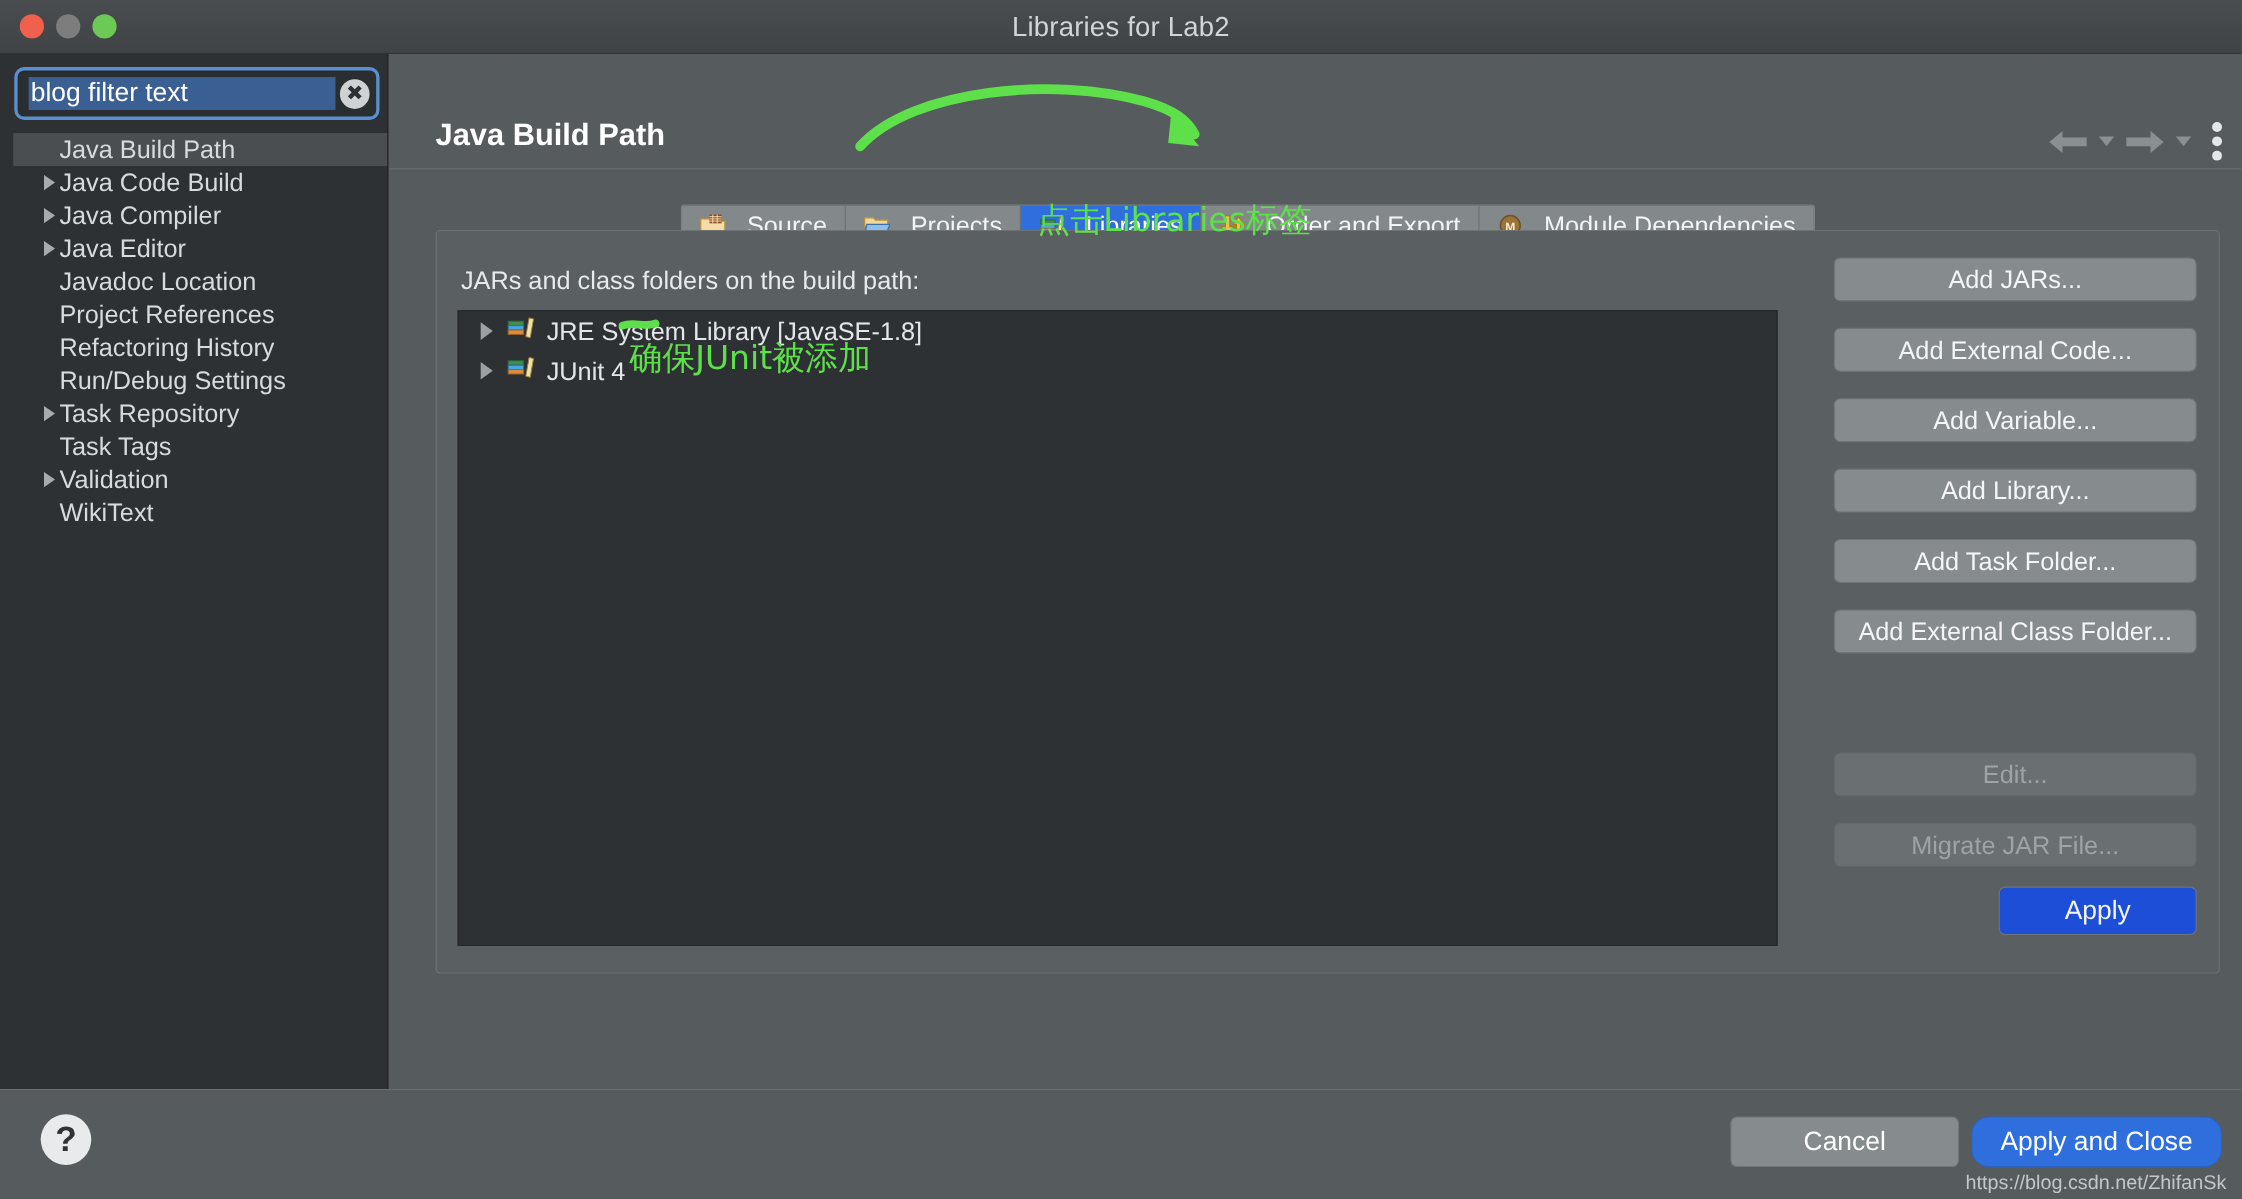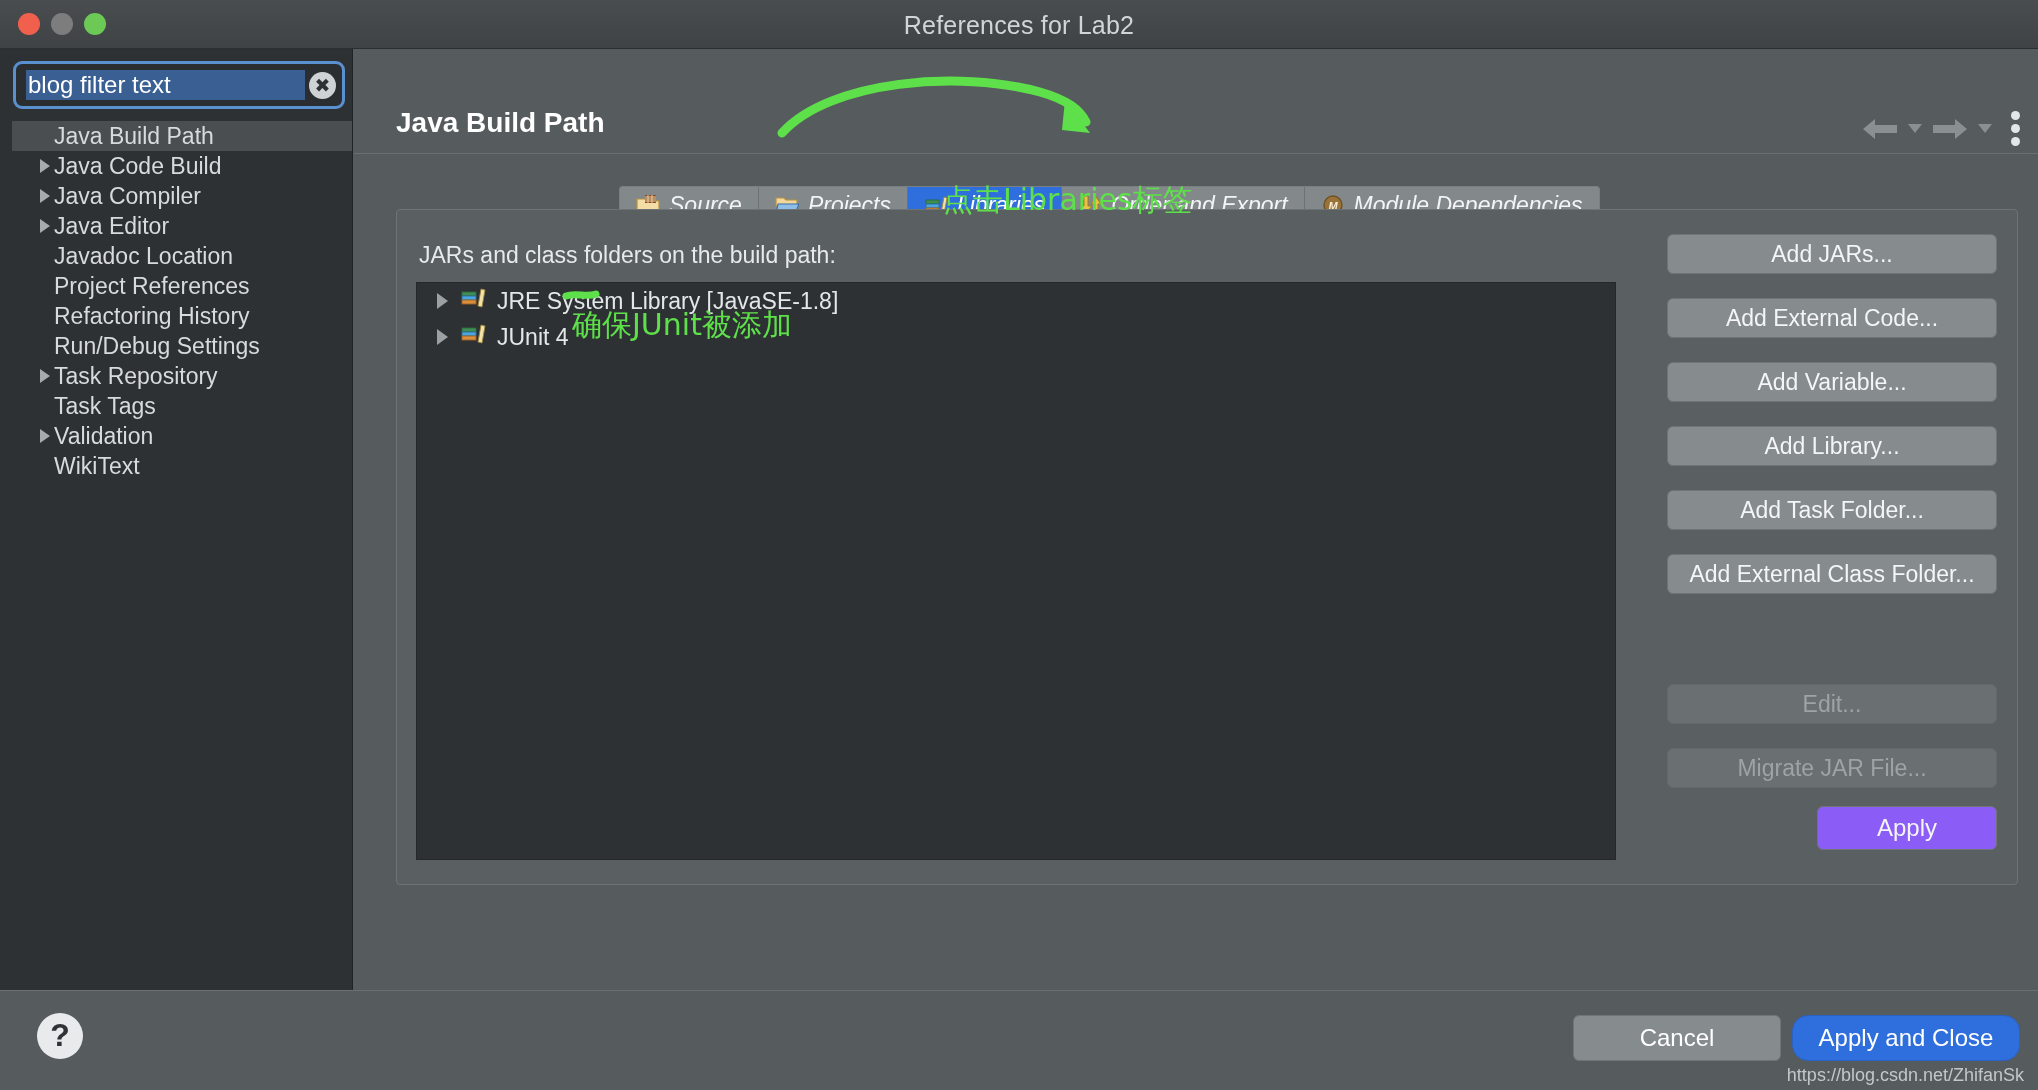--- a/index.html
+++ b/index.html
@@ -97,23 +97,23 @@
   }
 
   
   .tabstrip {
     position: absolute; left: 265px; top: 137px;
     display: flex; align-items: stretch; height: 38px;
     border: 1px solid #7a7f82;
     border-radius: 3px; overflow: hidden;
   }
   .tab {
-    display: flex; align-items: center; gap: 9px;
+    display: flex; align-items: center; gap: 19px;
     padding: 0 16px; background: #83888b; color: #f2f4f5;
-    font-size: 23px; border-right: 1px solid #6c7174; white-space: nowrap; font-style: italic;
+    font-size: 23px; border-right: 1px solid #6c7174; white-space: nowrap;
   }
   .tab:last-child { border-right: none; }
   .tab.active { background: #2f6fdd; color: #ffffff; }
   .tab-icon { width: 24px; height: 22px; flex: 0 0 auto; display:block; }
 
   
   .panel {
     position: absolute; left: 42px; top: 160px; right: 20px; bottom: 105px;
     background: #5a5f62; border: 1px solid #6e7376; border-radius: 4px;
   }
@@ -145,21 +145,21 @@
     font-family: "Liberation Sans", sans-serif;
   }
   .btn.gap-big { margin-bottom: 90px; }
   .btn.disabled { background: #6a6f72; border-color: #63686b; color: #9ea3a6; }
 
   .apply-bar {
     position: absolute; left: 0; right: 0; bottom: 0; height: 88px;
   }
   .apply-btn {
     position: absolute; right: 20px; top: 10px;
-    width: 180px; height: 44px; background: #8b5cf6; border: 1px solid #6f7477;
+    width: 180px; height: 44px; background: #1d4ed8; border: 1px solid #6f7477;
     border-radius: 6px; color: #f3f5f6; font-size: 24px; text-align: center; line-height: 42px;
   }
 
   
   .bottombar {
     position: absolute; left: 0; bottom: 0; width: 2038px; height: 100px;
     background: #565b5e; border-top: 1px solid #6a6f72;
   }
   .help-icon {
     position: absolute; left: 37px; top: 22px; width: 46px; height: 46px;
@@ -194,21 +194,21 @@
 <body>
 
 <div id="app">
 
   <div class="titlebar">
     <div class="traffic">
       <span class="tl red"></span>
       <span class="tl yellow"></span>
       <span class="tl green"></span>
     </div>
-    <div class="win-title">References for Lab2</div>
+    <div class="win-title">Libraries for Lab2</div>
   </div>
 
   <div class="sidebar">
     <div class="filter-wrap">
       <span class="filter-text" placeholder="type filter text">blog filter text</span>
       <span class="clear-icon">✖</span>
     </div>
     <div class="tree" id="sidebar-tree">
         <div class="tree-item selected noarrow">
           <span class="lbl">Java Build Path</span>

